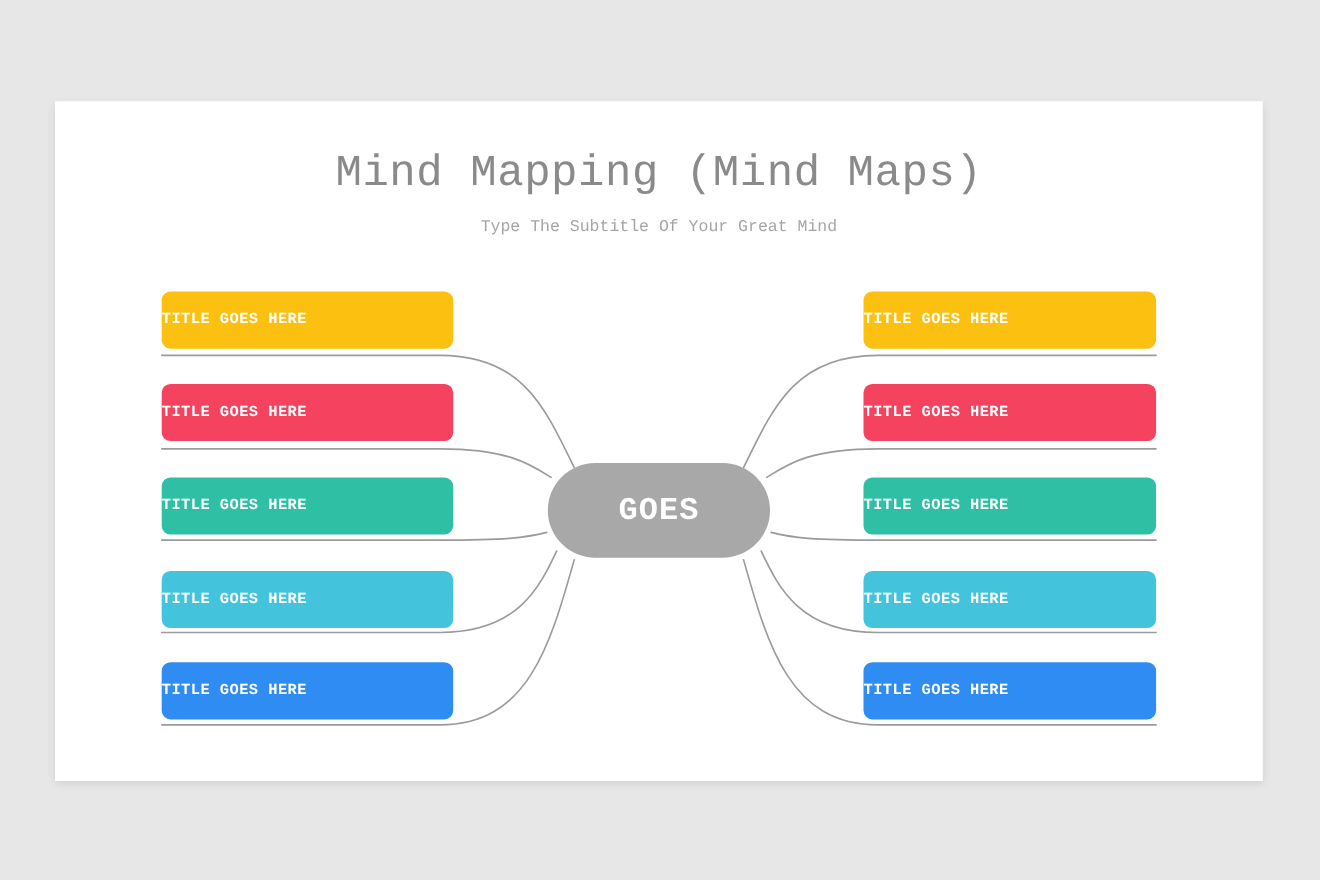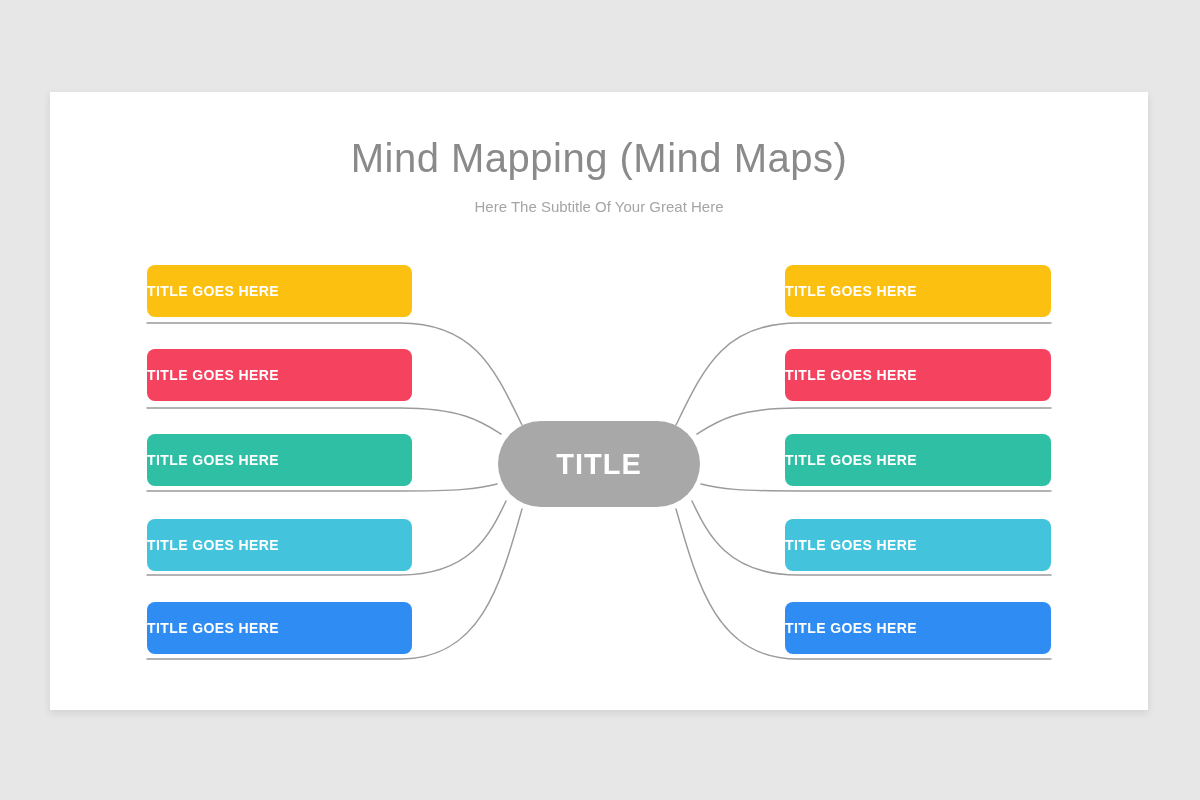--- a/index.html
+++ b/index.html
@@ -6,20 +6,21 @@
     margin: 0;
     padding: 0;
     font-family: "Liberation Sans", "DejaVu Sans", sans-serif;
   }
   .stage {
     position: relative;
     width: 1200px;
     height: 800px;
     background: #e8e7e8;
     overflow: hidden;
+    font-family: Liberation Mono, monospace;
   }
   .slide {
     position: absolute;
     left: 50px;
     top: 92px;
     width: 1098px;
     height: 618px;
     background: #ffffff;
     box-shadow: 0 3px 8px rgba(0,0,0,0.10);
   }
@@ -100,21 +101,21 @@
     letter-spacing: 1px;
   }
 </style>
 </head>
 <body>
 
 <div class="stage">
   <div class="slide">
 
     <h1 class="slide-title">Mind Mapping (Mind Maps)</h1>
-    <p class="slide-subtitle">Here The Subtitle Of Your Great Here</p>
+    <p class="slide-subtitle">Type The Subtitle Of Your Great Mind</p>
 
     <svg class="connectors" viewBox="0 0 1098 618">
       <path d="M 97 231 H 350 C 425 231 445 278 472 333" stroke="#9b9b9b"></path>
       <path d="M 97 316 H 350 C 412 316 432 330 451 342" stroke="#9b9b9b"></path>
       <path d="M 97 399 H 350 C 408 399 428 397 447 392" stroke="#9b9b9b"></path>
       <path d="M 97 483 H 350 C 420 483 440 443 456 409" stroke="#9b9b9b"></path>
       <path d="M 97 567 H 350 C 430 567 450 495 472 417" stroke="#9b9b9b"></path>
       <path d="M 1001 231 H 748 C 673 231 653 278 626 333" stroke="#9b9b9b"></path>
       <path d="M 1001 316 H 748 C 686 316 666 330 647 342" stroke="#9b9b9b"></path>
       <path d="M 1001 399 H 748 C 690 399 670 397 651 392" stroke="#9b9b9b"></path>
@@ -148,17 +149,17 @@
       <span class="branch-label">TITLE GOES HERE</span>
     </div>
     <div class="branch-box col-right row-4" style="background-color: rgb(68, 196, 220);">
       <span class="branch-label">TITLE GOES HERE</span>
     </div>
     <div class="branch-box col-right row-5" style="background-color: rgb(46, 140, 243);">
       <span class="branch-label">TITLE GOES HERE</span>
     </div>
 
     <div class="center-node" style="background-color: rgb(169, 168, 168);">
-      <span class="center-label">TITLE</span>
+      <span class="center-label">GOES</span>
     </div>
 
   </div>
 </div>
 
 </body></html>

